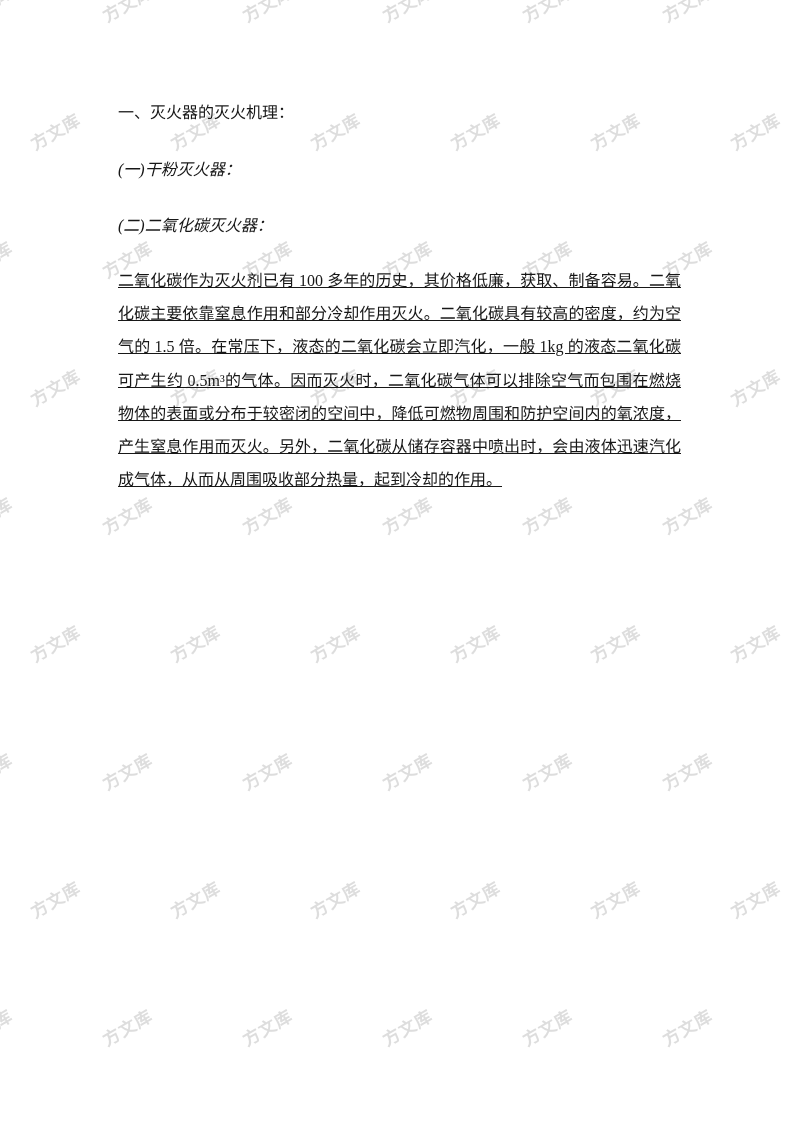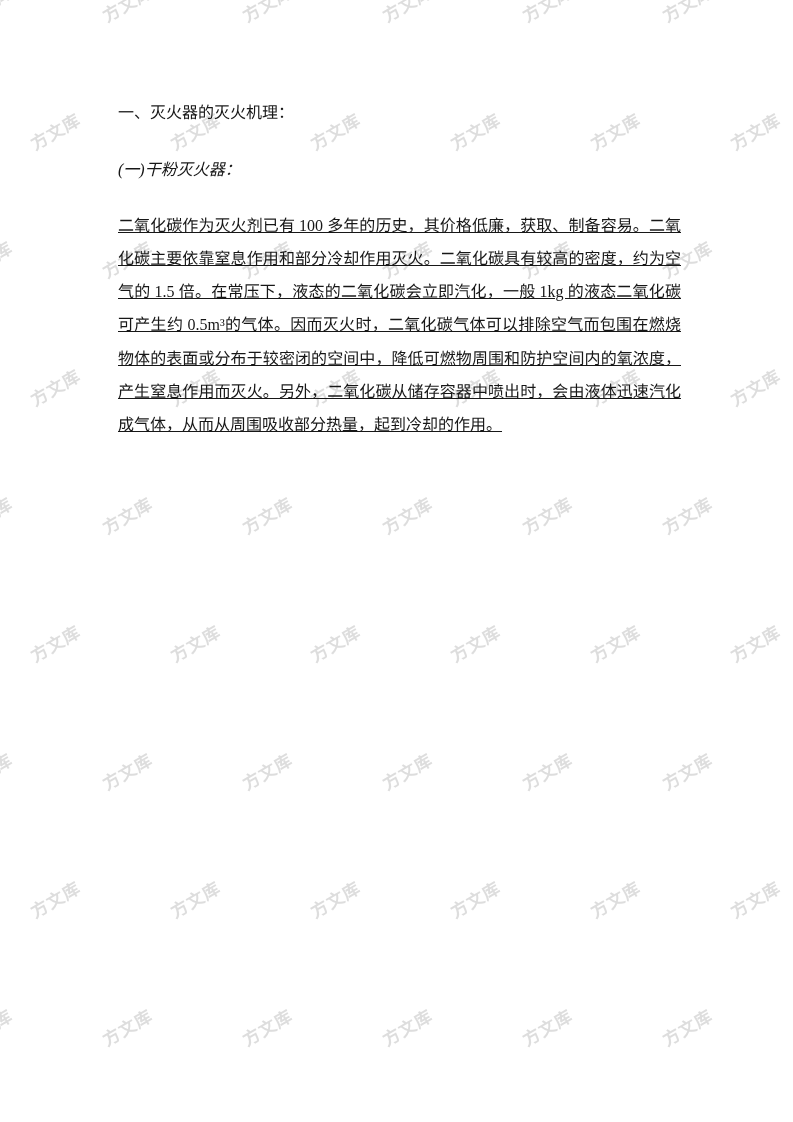--- a/index.html
+++ b/index.html
@@ -126,15 +126,16 @@
     <span class="wm" style="color: rgb(216, 216, 216); transform: rotate(-30deg); left: 240px; top: 1014px;">方文库</span>
     <span class="wm" style="color: rgb(216, 216, 216); transform: rotate(-30deg); left: 380px; top: 1014px;">方文库</span>
     <span class="wm" style="color: rgb(216, 216, 216); transform: rotate(-30deg); left: 520px; top: 1014px;">方文库</span>
     <span class="wm" style="color: rgb(216, 216, 216); transform: rotate(-30deg); left: 660px; top: 1014px;">方文库</span>
   </div>
 
 <div id="page">
   <div class="doc-body">
     <p class="para heading-line">一、灭火器的灭火机理：</p>
     <p class="para sub-head">(一)干粉灭火器：</p>
+    <p class="para sub-head">(二)二氧化碳灭火器：</p>
     <p class="para">二氧化碳作为灭火剂已有 100 多年的历史，其价格低廉，获取、制备容易。二氧化碳主要依靠窒息作用和部分冷却作用灭火。二氧化碳具有较高的密度，约为空气的 1.5 倍。在常压下，液态的二氧化碳会立即汽化，一般 1kg 的液态二氧化碳可产生约 0.5m³的气体。因而灭火时，二氧化碳气体可以排除空气而包围在燃烧物体的表面或分布于较密闭的空间中，降低可燃物周围和防护空间内的氧浓度，产生窒息作用而灭火。另外，二氧化碳从储存容器中喷出时，会由液体迅速汽化成气体，从而从周围吸收部分热量，起到冷却的作用。</p>
   </div>
 </div>
 
 </body></html>

